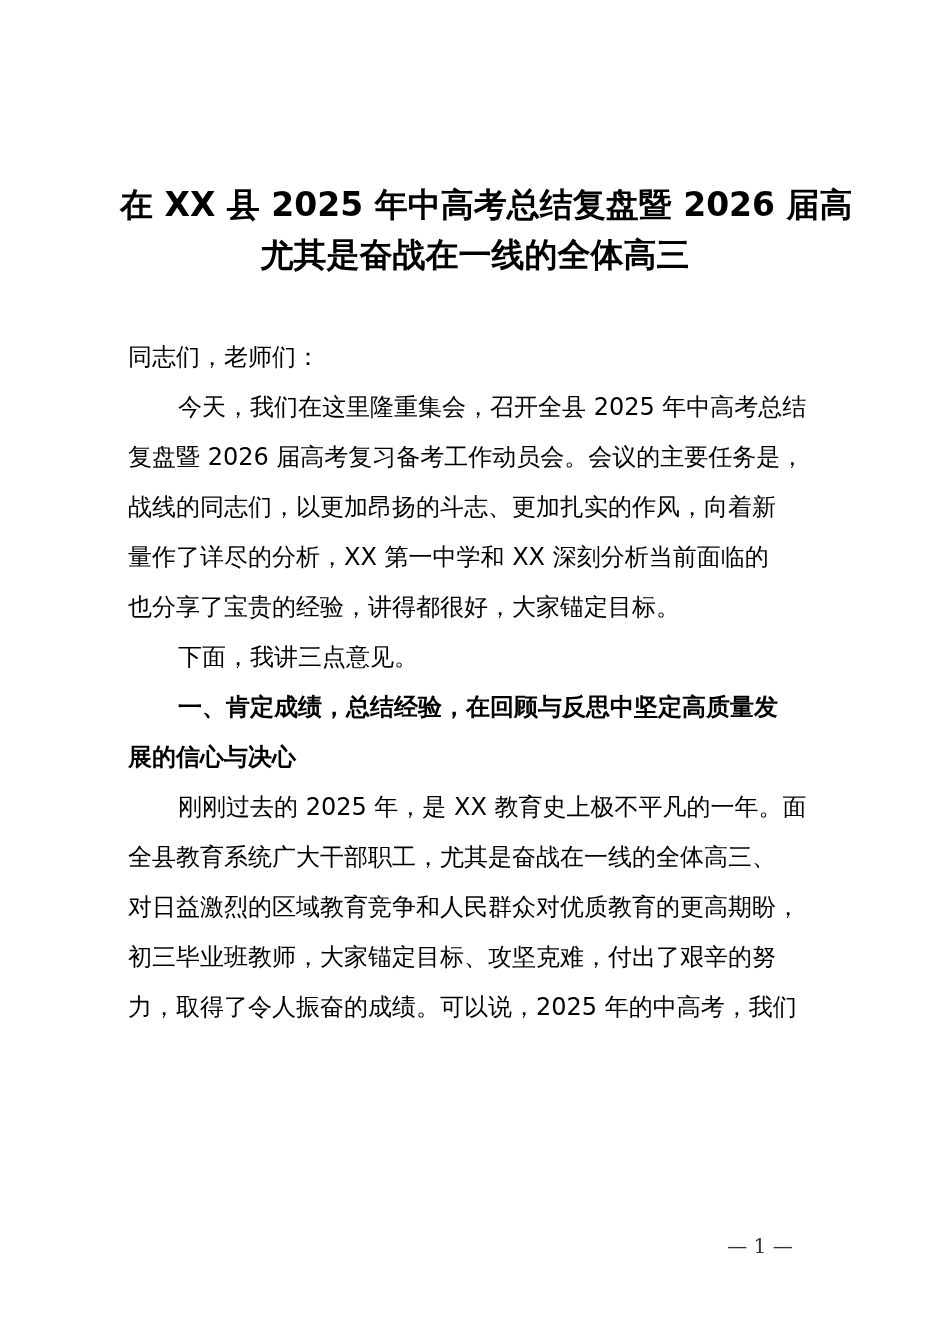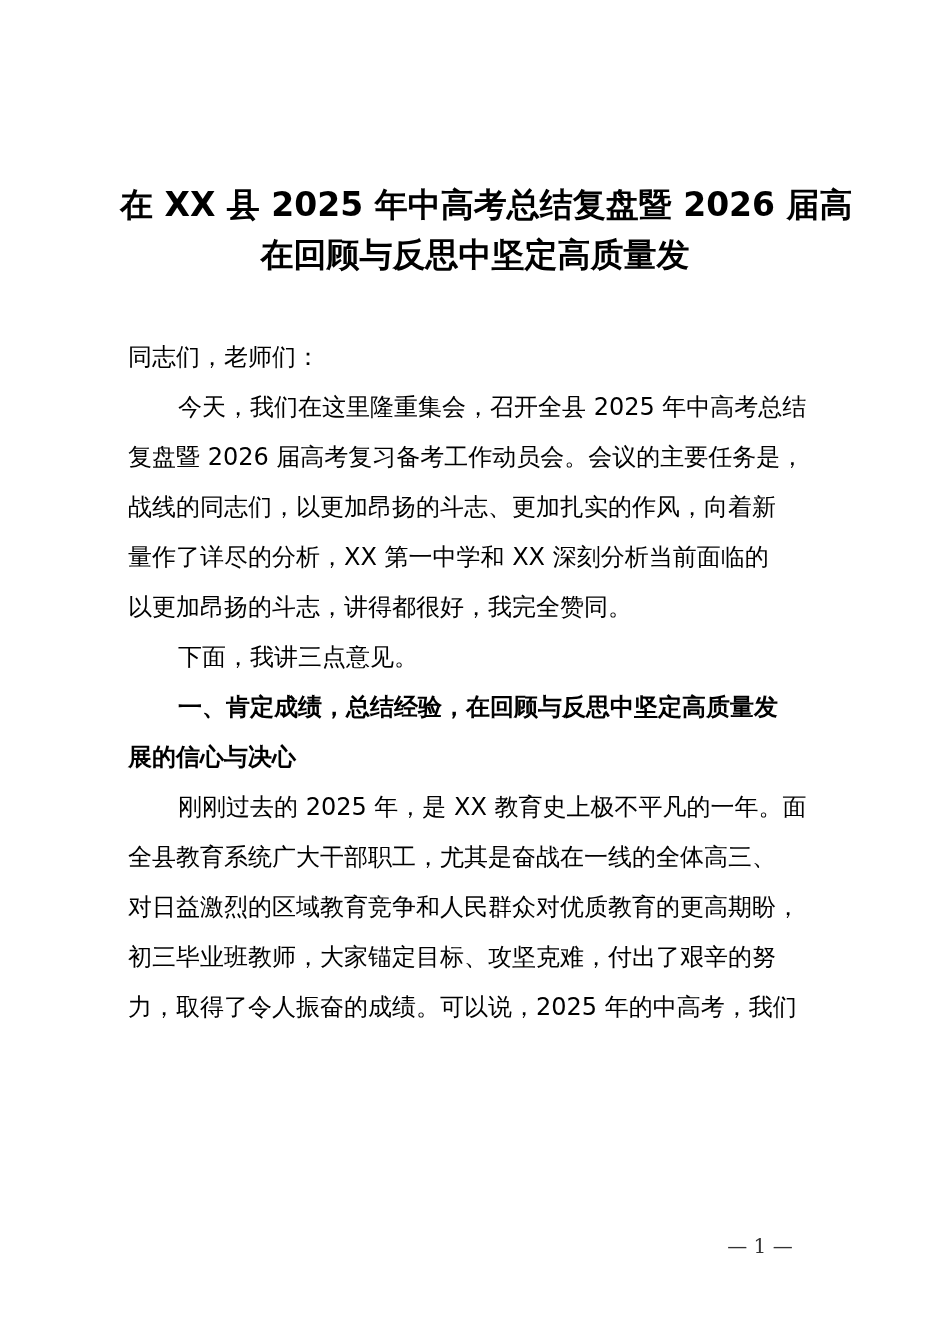--- a/index.html
+++ b/index.html
@@ -70,31 +70,31 @@
       white-space: nowrap;
     }
   </style>
 </head>
 <body>
 
 <div class="page">
 
   <div class="title">
     <span class="line">在 XX 县 2025 年中高考总结复盘暨 2026 届高</span>
-    <span class="line">在回顾与反思中坚定高质量发</span>
+    <span class="line">尤其是奋战在一线的全体高三</span>
   </div>
 
   <div class="body-text">
     <span class="ln">同志们，老师们：</span>
 
     <span class="ln indent">今天，我们在这里隆重集会，召开全县 2025 年中高考总结</span>
     <span class="ln">复盘暨 2026 届高考复习备考工作动员会。会议的主要任务是，</span>
     <span class="ln">战线的同志们，以更加昂扬的斗志、更加扎实的作风，向着新</span>
     <span class="ln">量作了详尽的分析，XX 第一中学和 XX 深刻分析当前面临的</span>
-    <span class="ln">以更加昂扬的斗志，讲得都很好，我完全赞同。</span>
+    <span class="ln">也分享了宝贵的经验，讲得都很好，大家锚定目标。</span>
 
     <span class="ln indent">下面，我讲三点意见。</span>
 
     <span class="ln indent bold">一、肯定成绩，总结经验，在回顾与反思中坚定高质量发</span>
     <span class="ln bold">展的信心与决心</span>
 
     <span class="ln indent">刚刚过去的 2025 年，是 XX 教育史上极不平凡的一年。面</span>
     <span class="ln">全县教育系统广大干部职工，尤其是奋战在一线的全体高三、</span>
     <span class="ln">对日益激烈的区域教育竞争和人民群众对优质教育的更高期盼，</span>
     <span class="ln">初三毕业班教师，大家锚定目标、攻坚克难，付出了艰辛的努</span>

